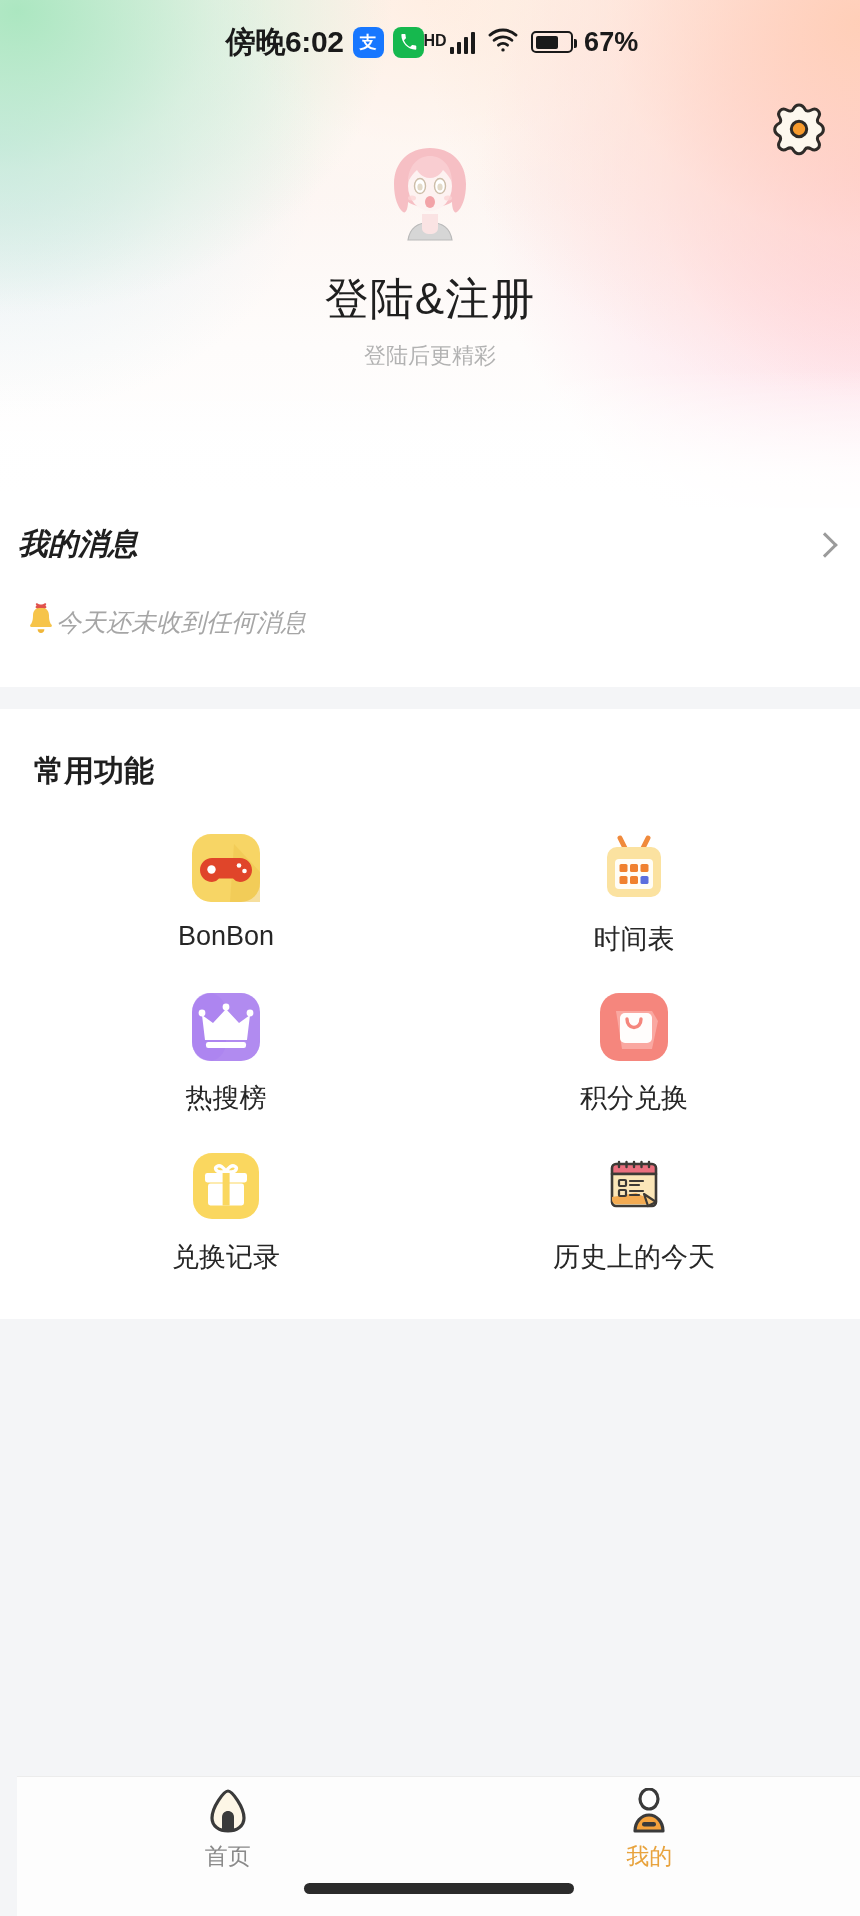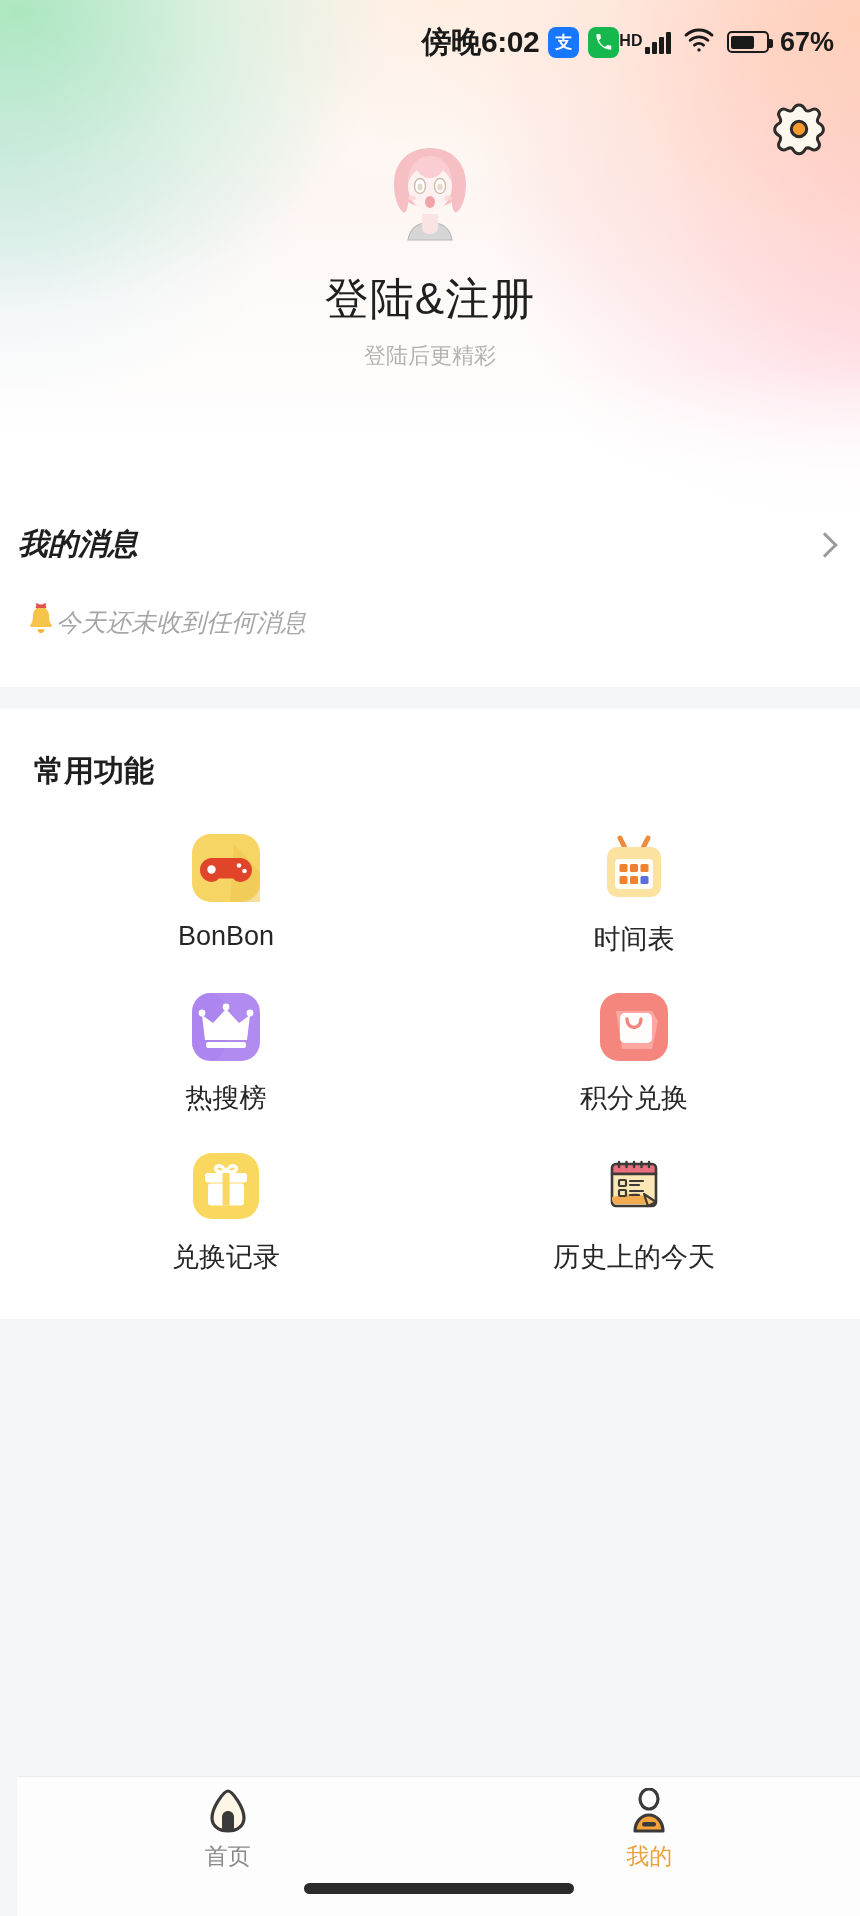--- a/index.html
+++ b/index.html
@@ -26,21 +26,21 @@
   .hero::after{
     content:""; position:absolute; left:0; right:0; bottom:0; height:190px;
     background:linear-gradient(180deg, rgba(255,255,255,0) 0%, rgba(255,255,255,0.85) 55%, #ffffff 100%);
     pointer-events:none;
   }
 
   
   .statusbar{
     position:relative; z-index:3;
     height:84px; padding:0 26px 0 30px;
-    display:flex; align-items:center; justify-content:flex-end;
+    display:flex; align-items:center; justify-content:center;
   }
   .sb-left{ display:flex; align-items:center; gap:9px; }
   .sb-time{ font-size:30px; font-weight:700; color:#1a1a1a; letter-spacing:-0.4px; }
   .sb-badge{ width:31px; height:31px; border-radius:8px; display:flex; align-items:center;
              justify-content:center; color:#fff; font-size:17px; font-weight:700; }
   .sb-badge.alipay{ background:#1777ff; }
   .sb-badge.phone{ background:#16b84e; }
   .sb-right{ display:flex; align-items:center; gap:11px; }
   .hd-sig{ display:flex; align-items:flex-end; gap:3px; }
   .hd-txt{ font-size:16px; font-weight:700; color:#1a1a1a; align-self:flex-start; margin-top:2px; }

